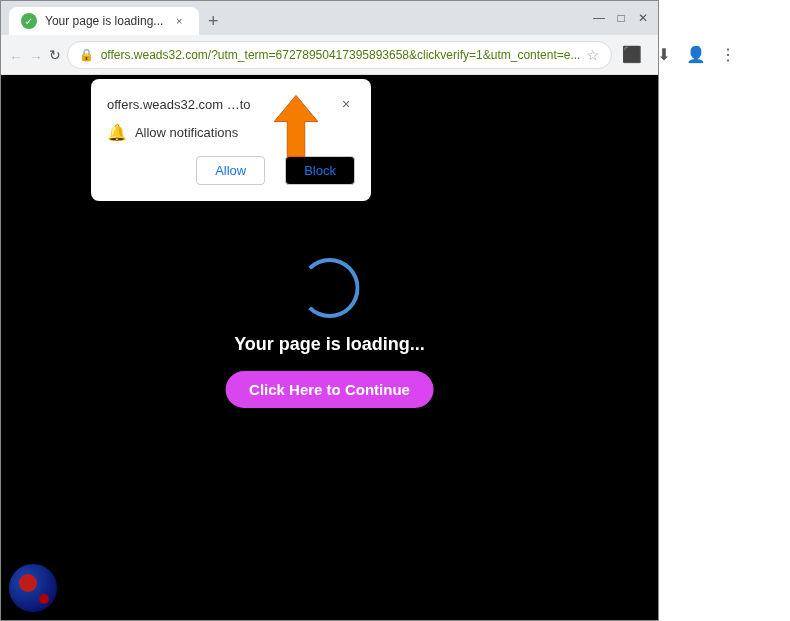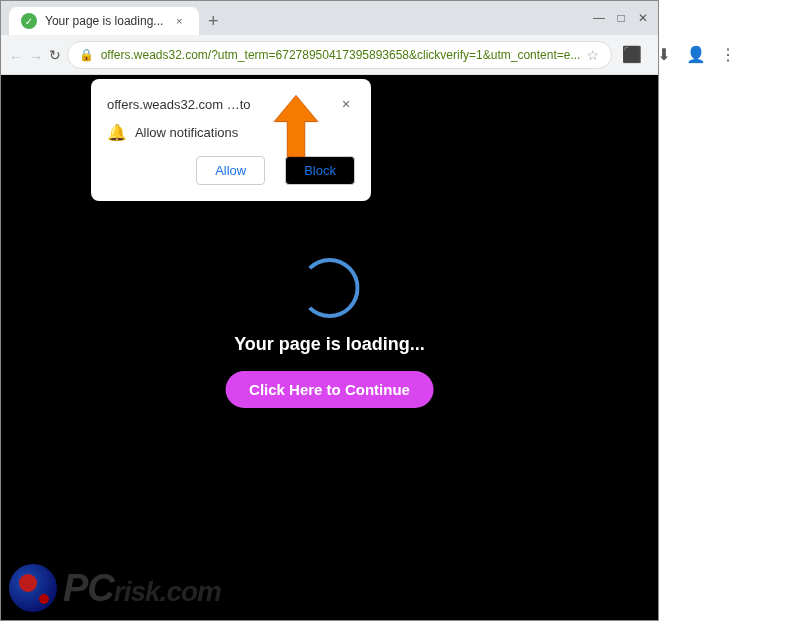--- a/index.html
+++ b/index.html
@@ -381,19 +381,16 @@
     </div>
 
     <div class="loading-area">
       <div class="spinner"></div>
       <div class="loading-text">Your page is loading...</div>
       <button class="continue-btn">Click Here to Continue</button>
     </div>
 
     <div class="pcrisk-logo">
       <div class="pcrisk-ball"></div>
-      <div class="pcrisk-text">
-        <span style="color:#b0b0b0; font-size:38px; font-weight:900; font-style:italic; font-family:'Arial Black',Arial,sans-serif; opacity:0.55;">PC</span><span style="color:#888; font-size:28px; font-weight:700; font-style:italic; font-family:'Arial Black',Arial,sans-serif; opacity:0.5;">risk.com</span>
-      </div>
     </div>
 
   </div>
 </div>
 
 </body></html>

